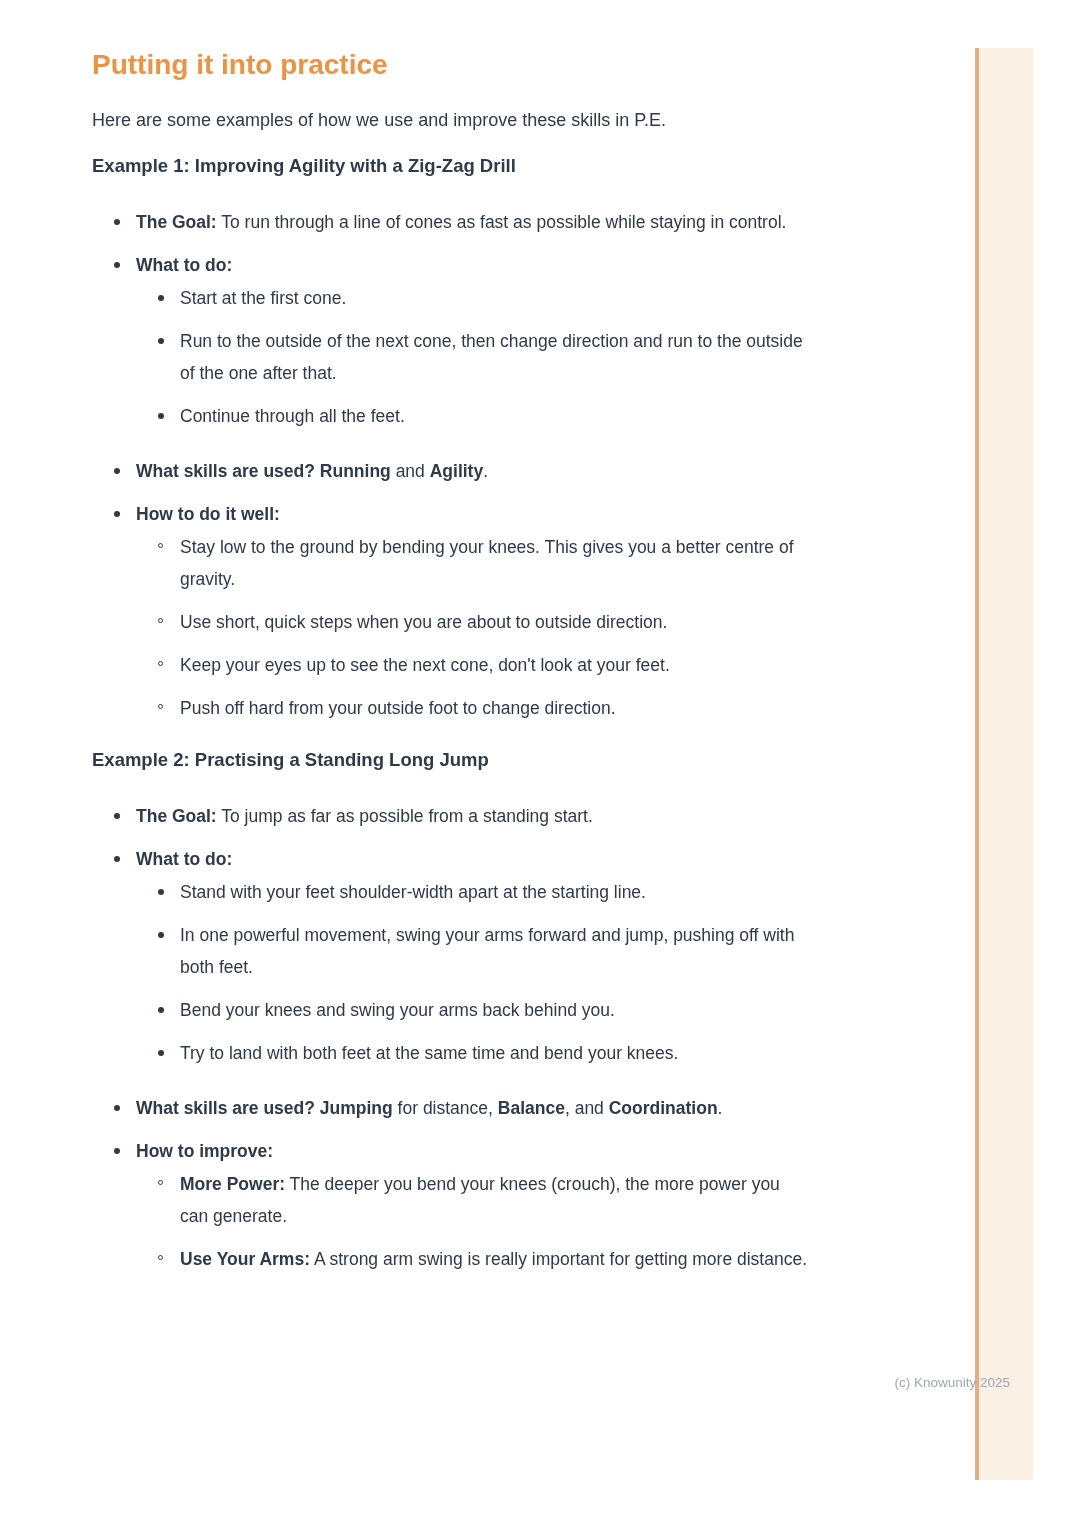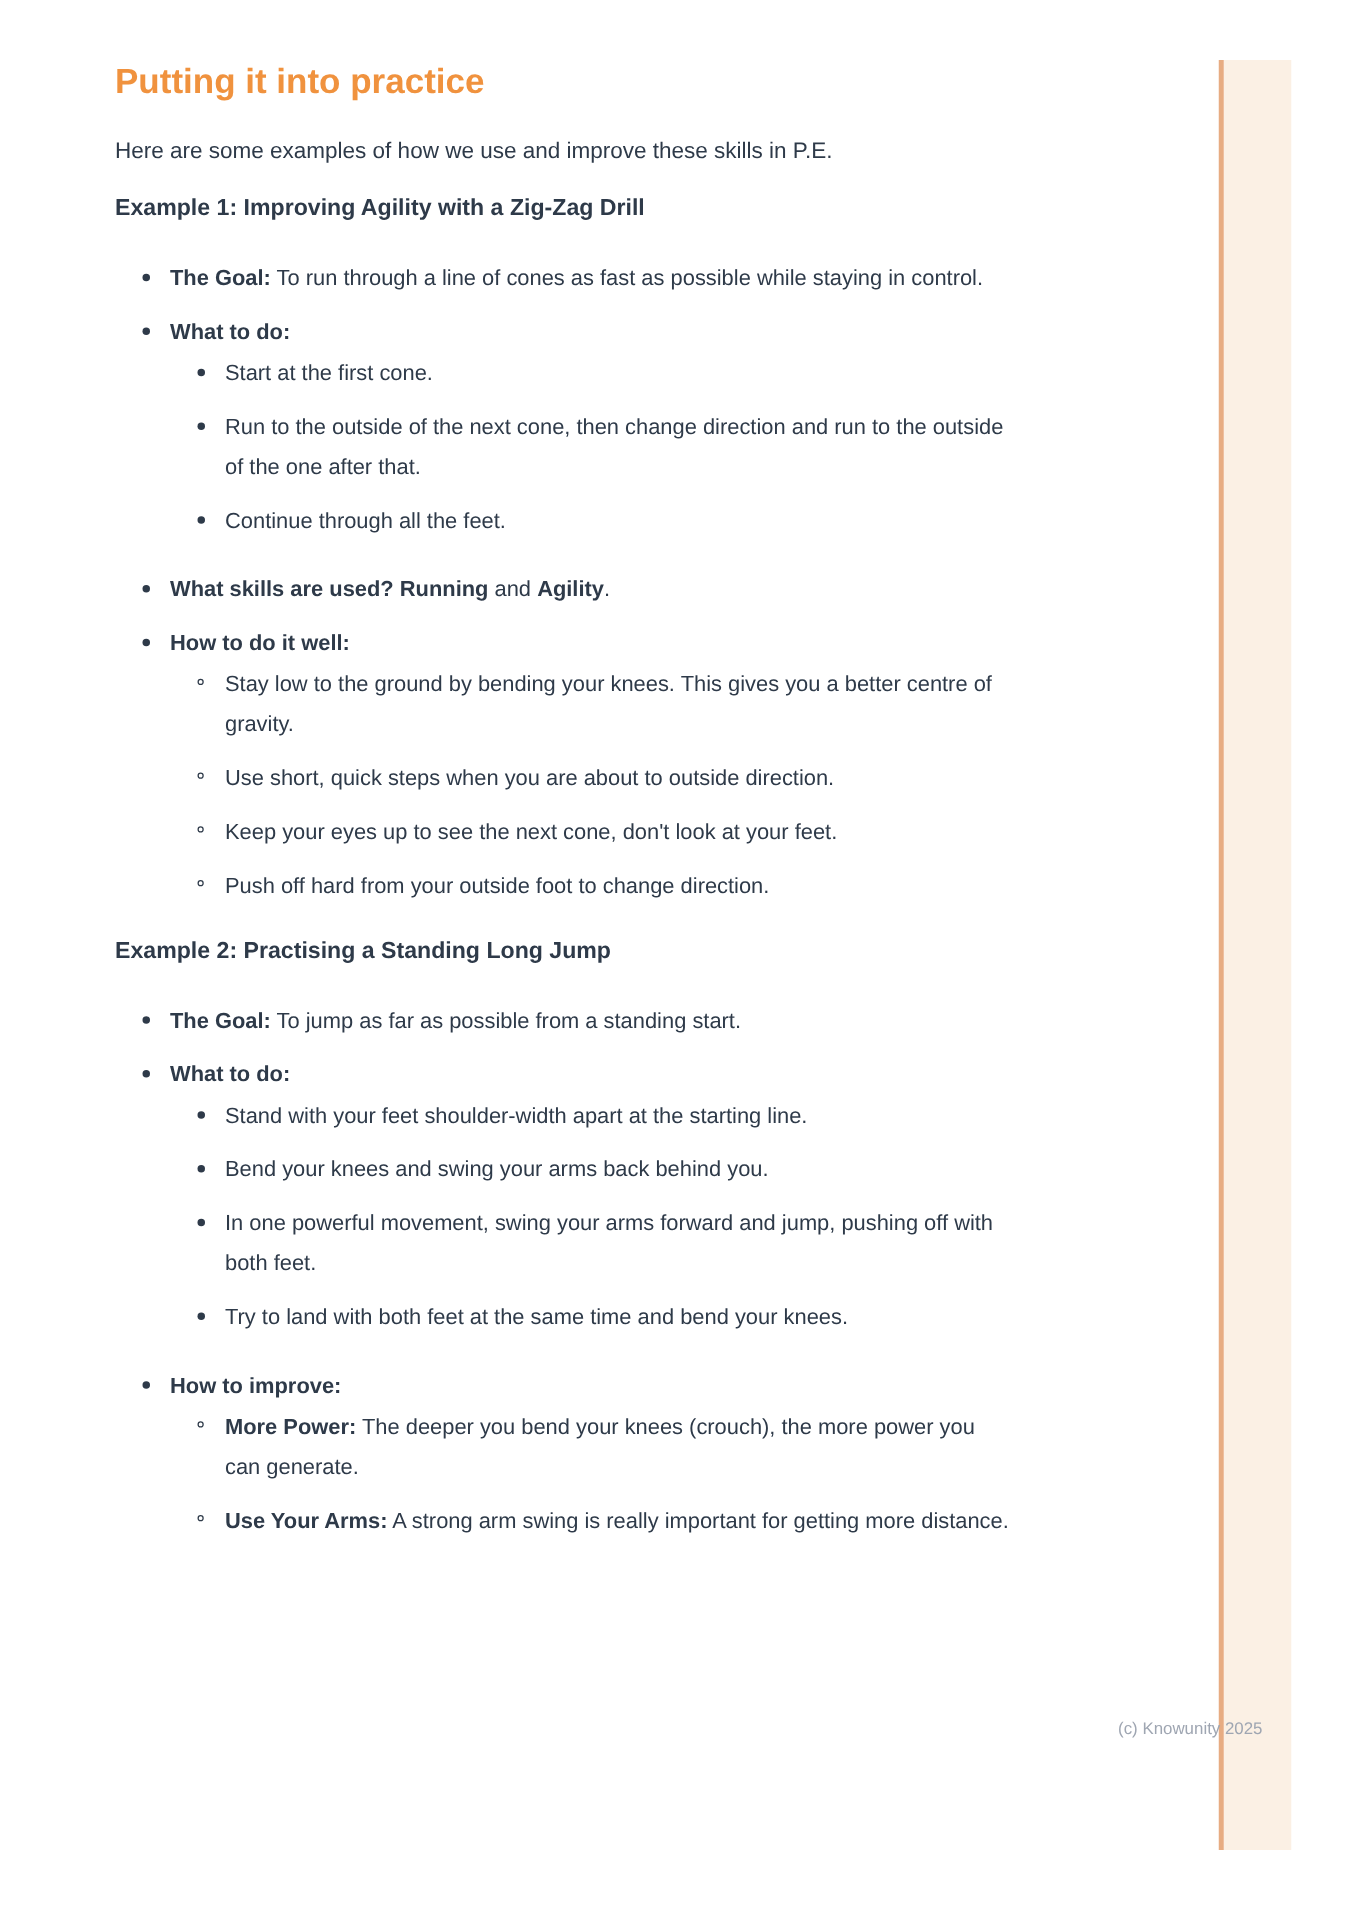--- a/index.html
+++ b/index.html
@@ -173,35 +173,41 @@
               <li class="item">
                 <span class="bullet">
                   <i class="disc"></i>
                 </span>
                 <div class="itext"><span>Stand with your feet shoulder-width apart at the starting line.</span></div>
               </li>
               <li class="item">
                 <span class="bullet">
                   <i class="disc"></i>
                 </span>
+                <div class="itext"><span>In one powerful movement, swing your arms forward and jump, pushing off with both feet.</span></div>
+              </li>
+              <li class="item">
+                <span class="bullet">
+                  <i class="disc"></i>
+                </span>
                 <div class="itext"><span>Bend your knees and swing your arms back behind you.</span></div>
               </li>
               <li class="item">
                 <span class="bullet">
                   <i class="disc"></i>
                 </span>
-                <div class="itext"><span>In one powerful movement, swing your arms forward and jump, pushing off with both feet.</span></div>
-              </li>
-              <li class="item">
-                <span class="bullet">
-                  <i class="disc"></i>
-                </span>
                 <div class="itext"><span>Try to land with both feet at the same time and bend your knees.</span></div>
               </li>
             </ul></div>
+        </li>
+        <li class="item">
+          <span class="bullet">
+            <i class="disc"></i>
+          </span>
+          <div class="itext"><span class="b">What skills are used? Jumping</span><span> for distance, </span><span class="b">Balance</span><span>, and </span><span class="b">Coordination</span><span>.</span></div>
         </li>
         <li class="item">
           <span class="bullet">
             <i class="disc"></i>
           </span>
           <div class="itext"><span class="b">How to improve:</span><ul class="lvl sub">
               <li class="item">
                 <span class="bullet">
                   <i class="circle"></i>
                 </span>

